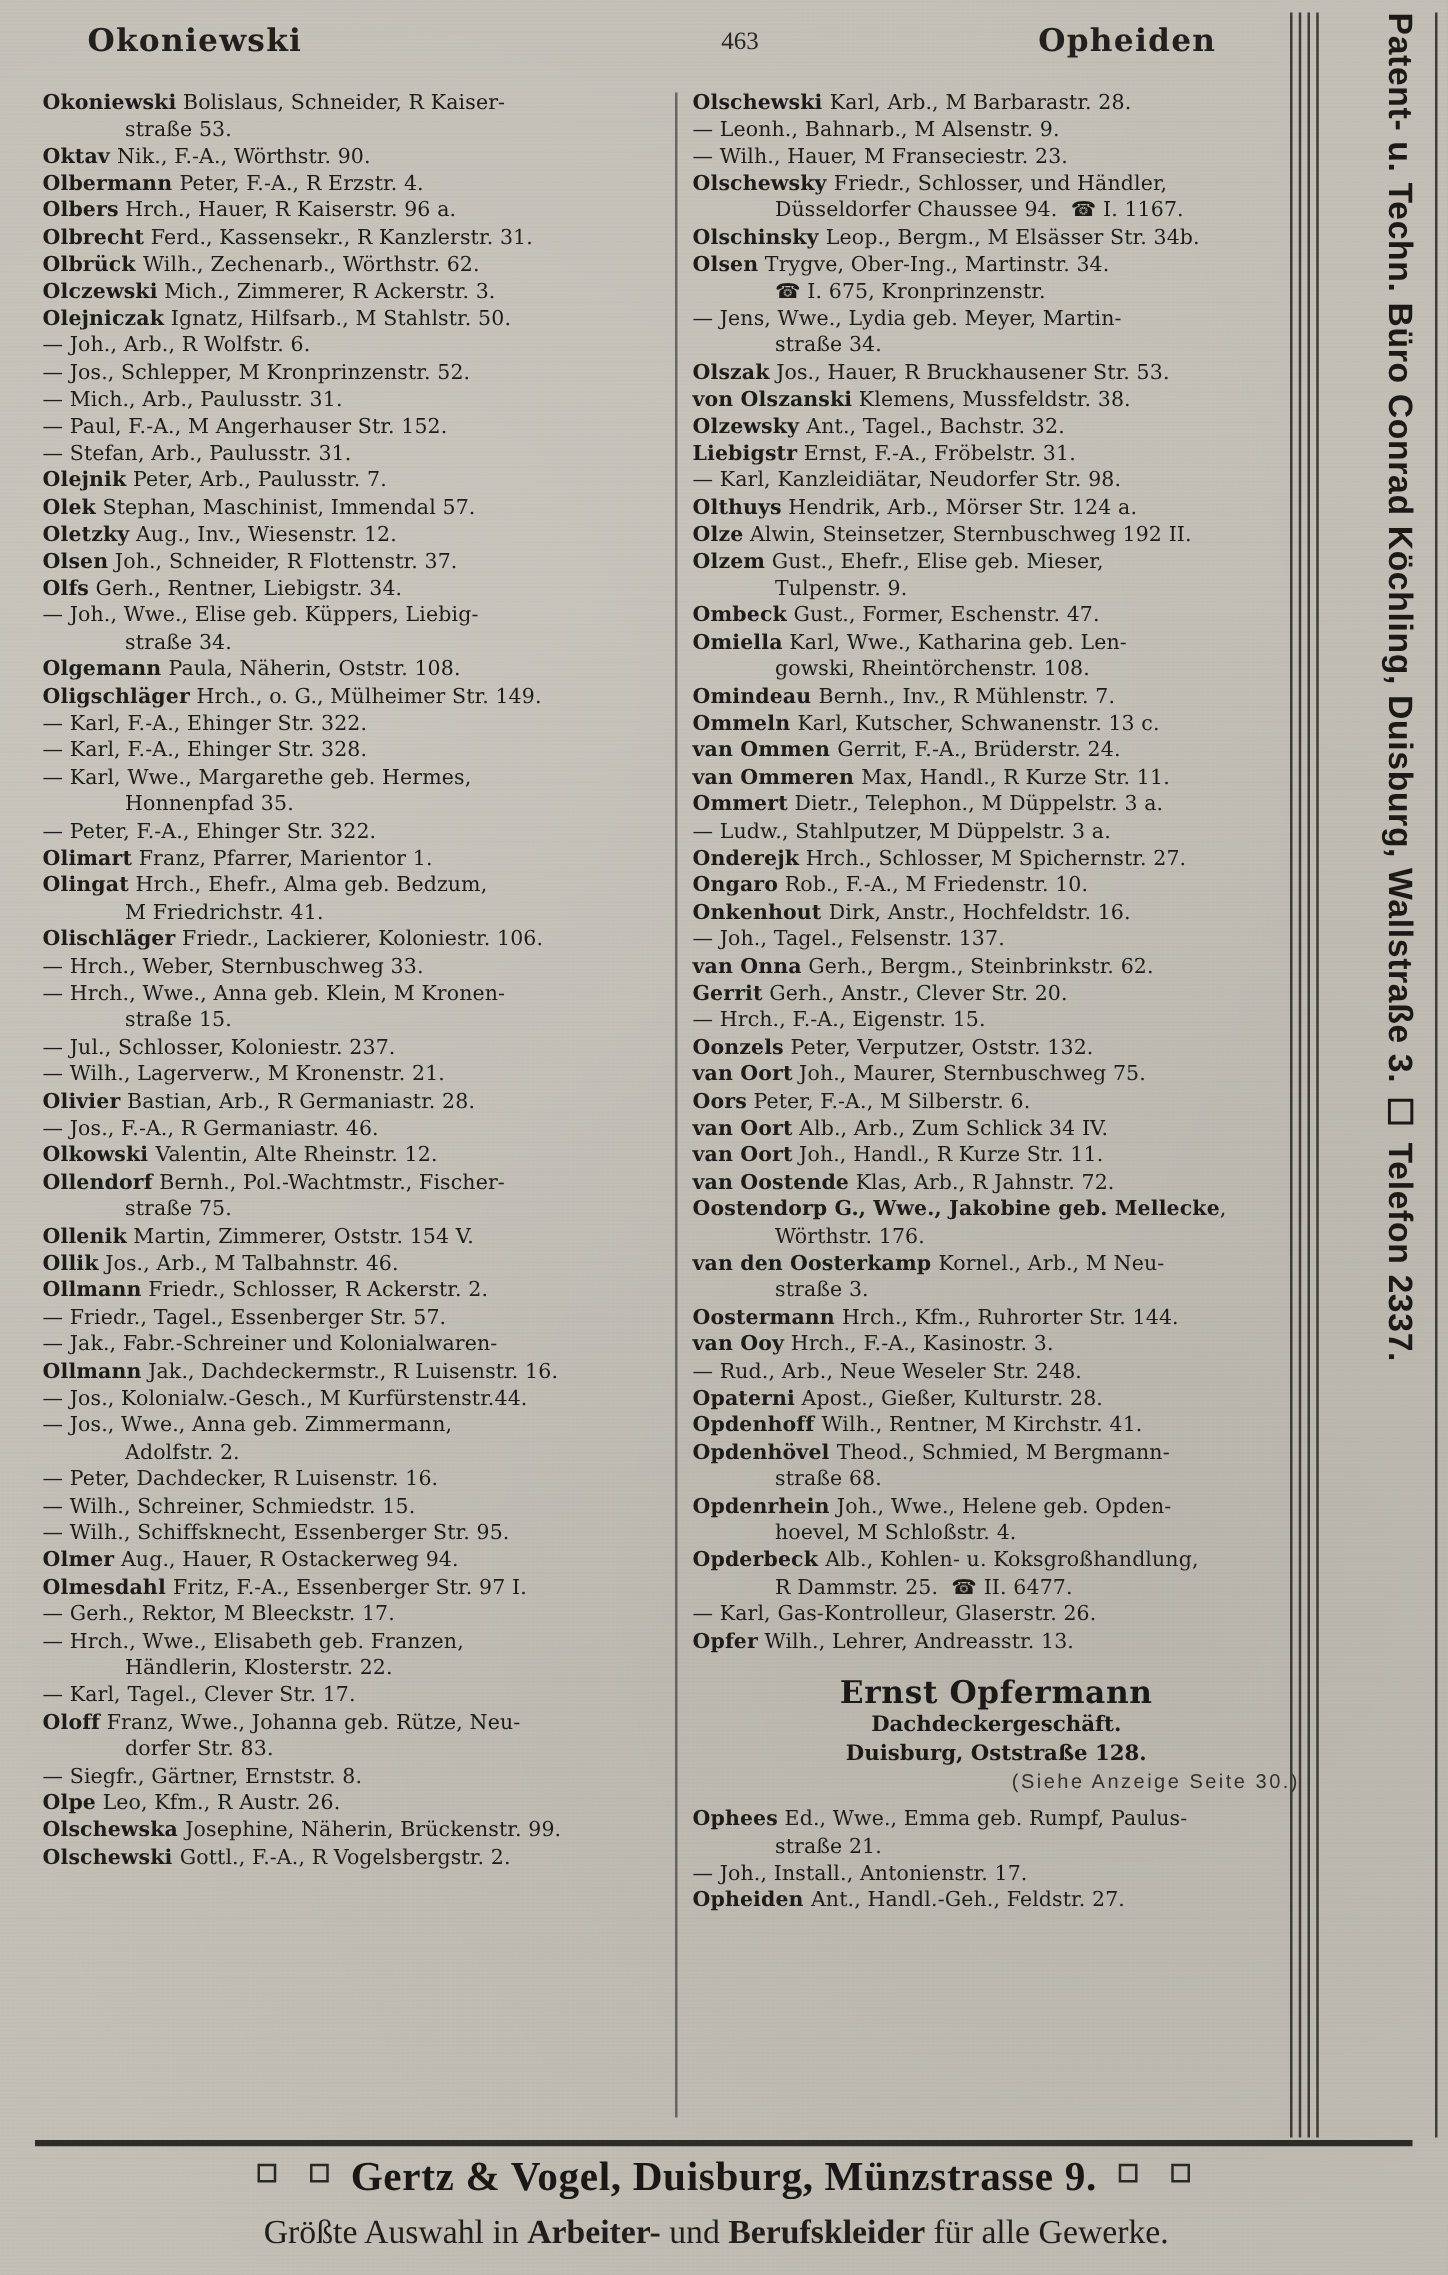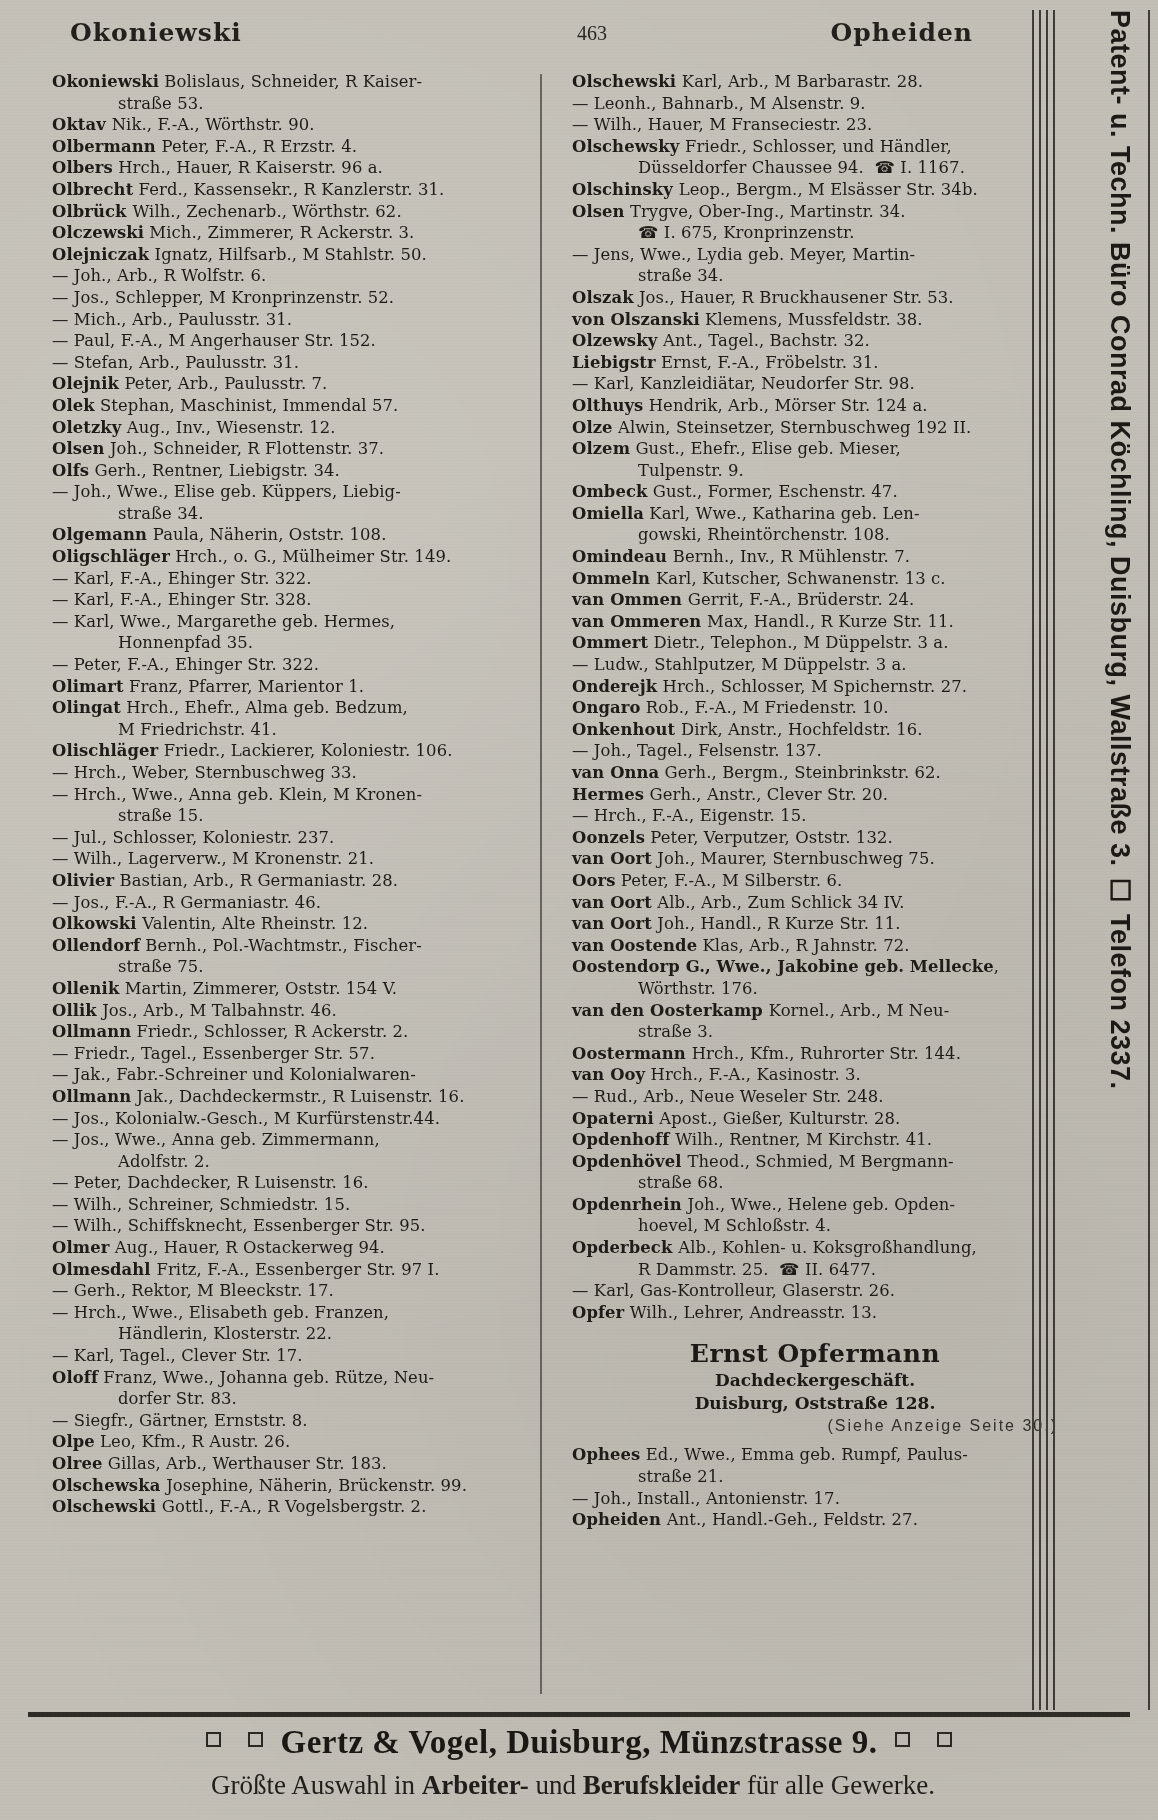--- a/index.html
+++ b/index.html
@@ -61,21 +61,20 @@
     top: 72px;
     left: 34px;
     width: 1000px;
     height: 1640px;
   }
   .col {
     position: absolute;
     top: 0;
     width: 486px;
     height: 100%;
-    margin-left: 18px;
   }
   .col-left  { left: 0; }
   .col-right { left: 520px; }
   .divider {
     position: absolute;
     left: 506px; top: 2px;
     width: 2px; height: 1620px;
     background: #4a4641;
     opacity: .75;
   }
@@ -292,21 +291,20 @@
         <p class="entry indent"><b>Olmer</b> Aug., Hauer, R Ostackerweg 94.</p>
         <p class="entry indent"><b>Olmesdahl </b>Fritz, F.-A., Essenberger Str. 97 I.</p>
         <p class="entry indent">— Gerh., Rektor, M Bleeckstr. 17.</p>
         <p class="entry indent">— Hrch., Wwe., Elisabeth geb. Franzen,</p>
         <p class="entry cont">Händlerin, Klosterstr. 22.</p>
         <p class="entry indent">— Karl, Tagel., Clever Str. 17.</p>
         <p class="entry indent"><b>Oloff</b> Franz, Wwe., Johanna geb. Rütze, Neu-</p>
         <p class="entry cont">dorfer Str. 83.</p>
         <p class="entry indent">— Siegfr., Gärtner, Ernststr. 8.</p>
         <p class="entry indent"><b>Olpe</b> Leo, Kfm., R Austr. 26.</p>
-        <p class="entry indent"><b>Olree</b> Gillas, Arb., Werthauser Str. 183.</p>
         <p class="entry indent"><b>Olschewska </b>Josephine, Näherin, Brückenstr. 99.</p>
         <p class="entry indent"><b>Olschewski </b>Gottl., F.-A., R Vogelsbergstr. 2.</p>
       </div>
     <div class="col col-right" id="col-right">
       <div id="right-entries">
           <p class="entry indent"><b>Olschewski </b>Karl, Arb., M Barbarastr. 28.</p>
           <p class="entry indent">— Leonh., Bahnarb., M Alsenstr. 9.</p>
           <p class="entry indent">— Wilh., Hauer, M Franseciestr. 23.</p>
           <p class="entry indent"><b>Olschewsky </b>Friedr., Schlosser, und Händler,</p>
           <p class="entry cont">Düsseldorfer Chaussee 94.  ☎ I. 1167.</p>
@@ -331,21 +329,21 @@
           <p class="entry indent"><b>Ommeln </b>Karl, Kutscher, Schwanenstr. 13 c.</p>
           <p class="entry indent"><b>van Ommen </b>Gerrit, F.-A., Brüderstr. 24.</p>
           <p class="entry indent"><b>van Ommeren </b>Max, Handl., R Kurze Str. 11.</p>
           <p class="entry indent"><b>Ommert</b> Dietr., Telephon., M Düppelstr. 3 a.</p>
           <p class="entry indent">— Ludw., Stahlputzer, M Düppelstr. 3 a.</p>
           <p class="entry indent"><b>Onderejk</b> Hrch., Schlosser, M Spichernstr. 27.</p>
           <p class="entry indent"><b>Ongaro</b> Rob., F.-A., M Friedenstr. 10.</p>
           <p class="entry indent"><b>Onkenhout </b>Dirk, Anstr., Hochfeldstr. 16.</p>
           <p class="entry indent">— Joh., Tagel., Felsenstr. 137.</p>
           <p class="entry indent"><b>van Onna</b> Gerh., Bergm., Steinbrinkstr. 62.</p>
-          <p class="entry indent"><b>Hermes</b> Gerh., Anstr., Clever Str. 20.</p>
+          <p class="entry indent"><b>Gerrit</b> Gerh., Anstr., Clever Str. 20.</p>
           <p class="entry indent">— Hrch., F.-A., Eigenstr. 15.</p>
           <p class="entry indent"><b>Oonzels</b> Peter, Verputzer, Oststr. 132.</p>
           <p class="entry indent"><b>van Oort</b> Joh., Maurer, Sternbuschweg 75.</p>
           <p class="entry indent"><b>Oors</b> Peter, F.-A., M Silberstr. 6.</p>
           <p class="entry indent"><b>van Oort</b> Alb., Arb., Zum Schlick 34 IV.</p>
           <p class="entry indent"><b>van Oort</b> Joh., Handl., R Kurze Str. 11.</p>
           <p class="entry indent"><b>van Oostende</b> Klas, Arb., R Jahnstr. 72.</p>
           <p class="entry indent"><b>Oostendorp G., Wwe., Jakobine geb. Mellecke</b>,</p>
           <p class="entry cont">Wörthstr. 176.</p>
           <p class="entry indent"><b>van den Oosterkamp </b>Kornel., Arb., M Neu-</p>

